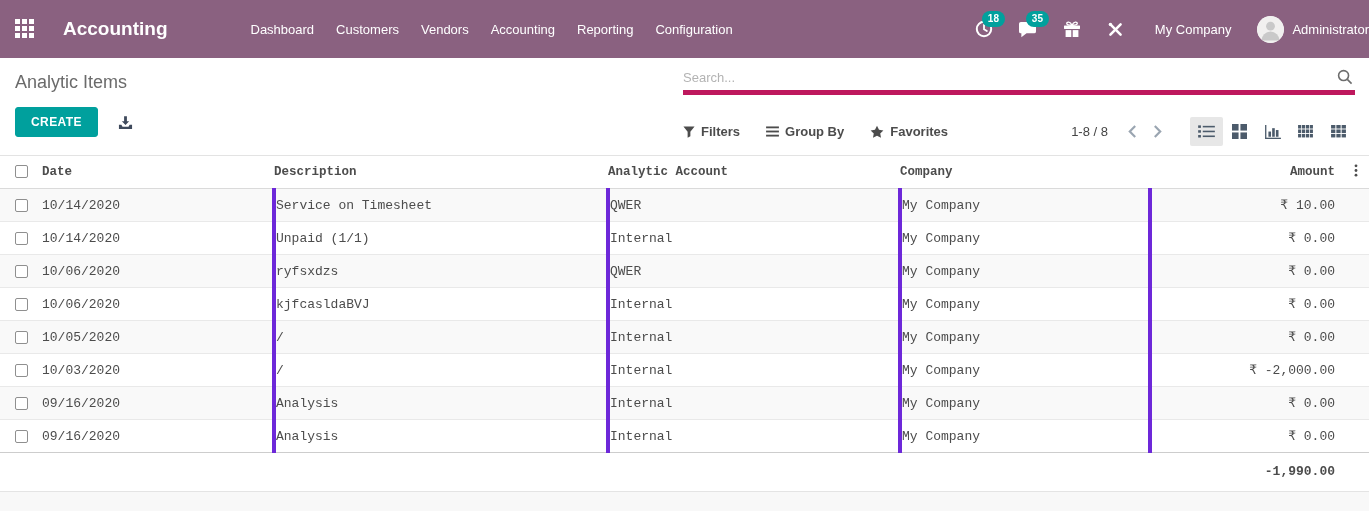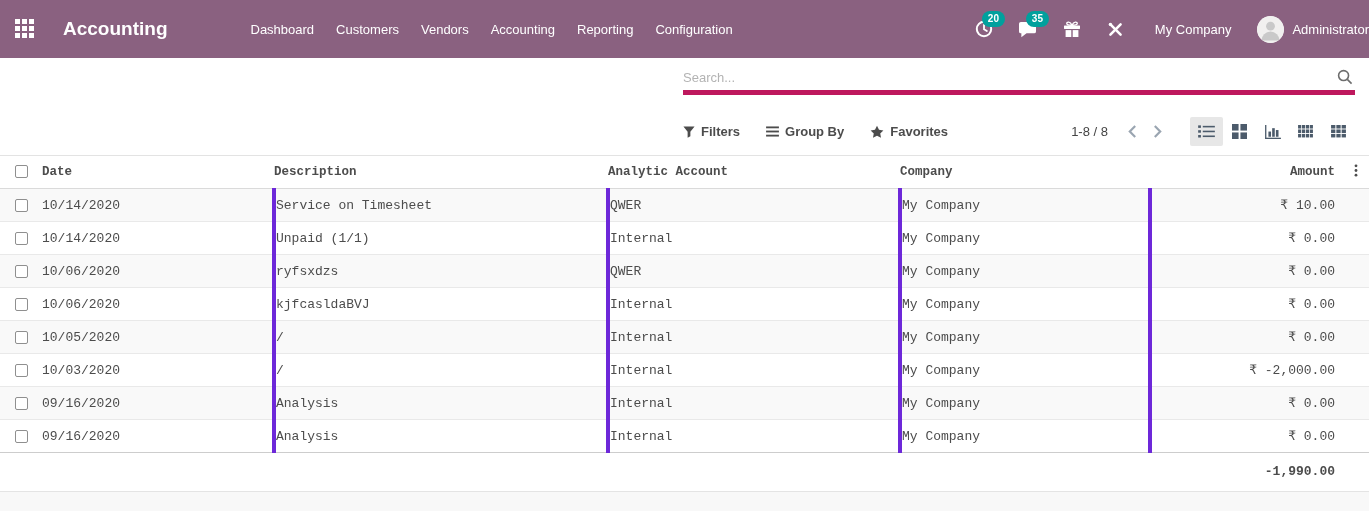--- a/index.html
+++ b/index.html
@@ -114,21 +114,21 @@
     <a>Accounting</a>
     <a>Reporting</a>
     <a>Configuration</a>
   </nav>
   <div class="nav-right">
     <span class="nav-icon-btn">
       <svg viewBox="0 0 20 20" width="18" height="18">
         <circle cx="10" cy="10" r="8" fill="none" stroke="#fff" stroke-width="2.2"></circle>
         <path d="M10 5.5v4.8l3.2 2" stroke="#fff" stroke-width="2" fill="none" stroke-linecap="round"></path>
       </svg>
-      <span class="nav-badge">20</span>
+      <span class="nav-badge">18</span>
     </span>
     <span class="nav-icon-btn">
       <svg viewBox="0 0 20 18" width="19" height="17">
         <path d="M3 1h14a2 2 0 0 1 2 2v8a2 2 0 0 1-2 2H9l-5.5 4.3V13H3a2 2 0 0 1-2-2V3a2 2 0 0 1 2-2z" fill="#fff"></path>
       </svg>
       <span class="nav-badge">35</span>
     </span>
     <span class="nav-icon-btn">
       <svg viewBox="0 0 18 18" width="18" height="18">
         <g fill="#fff">
@@ -157,20 +157,30 @@
           <path d="M4.5 24.5a9 9 0 0 1 18 0z" fill="#c9c9c9"></path>
         </svg>
       </span>
       <span>Administrator</span>
     </span>
   </div>
 </header>
 
 <section class="control-panel">
   <div class="cp-left">
+    <div class="breadcrumb">Analytic Items</div>
+    <div class="cp-buttons">
+      <button class="btn-create">CREATE</button>
+      <button class="btn-export">
+        <svg viewBox="0 0 16 16" width="15" height="15" fill="#3f4a5c">
+          <path d="M8 10.6 4.1 6.6h2.4V1.2h3v5.4h2.4z"></path>
+          <path d="M1 10.4h2.6l1.2 2h6.4l1.2-2H15v4.4H1z"></path>
+        </svg>
+      </button>
+    </div>
   </div>
   <div class="cp-right">
     <div class="searchbar">
       <input type="text" placeholder="Search..." style="">
       <button class="search-icon-btn">
         <svg viewBox="0 0 18 18" width="16" height="16">
           <circle cx="7.4" cy="7.4" r="5.6" fill="none" stroke="#6d6d6d" stroke-width="1.8"></circle>
           <line x1="11.6" y1="11.6" x2="16.4" y2="16.4" stroke="#6d6d6d" stroke-width="1.8"></line>
         </svg>
       </button>

